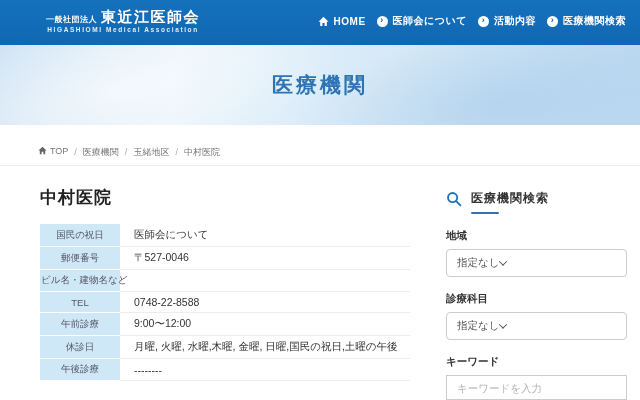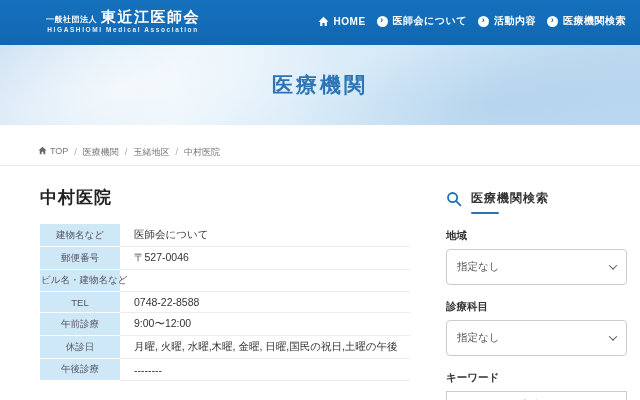--- a/index.html
+++ b/index.html
@@ -65,22 +65,22 @@
   .details td{font-size:10.5px;color:#333;padding:4px 4px 4px 14px;
     border-bottom:1px solid #ededed;height:21px;white-space:nowrap;overflow:hidden;}
 
   
   .sidebar{width:181px;margin-left:34px;padding-top:24px;flex:none;}
   .search-head{display:flex;align-items:flex-start;gap:9px;}
   .search-icon{flex:none;margin-top:1px;}
   .search-title{font-size:12px;font-weight:bold;color:#333;letter-spacing:1px;}
   .search-underline{width:28px;height:2px;background:var(--title-blue);margin-top:5px;border-radius:1px;}
   .sb-label{font-size:10.5px;font-weight:bold;color:#333;margin:15px 0 6px;}
-  .sb-select{height:36px;border:1px solid #ccc;border-radius:4px;background:#fff;
-    display:flex;align-items:center;justify-content:space-between;
+  .sb-select{height:28px;border:1px solid #ccc;border-radius:4px;background:#fff;
+    display:flex;align-items:center;
     padding:0 10px;font-size:10.5px;color:#555;cursor:pointer;}
   .chev{width:6px;height:6px;border-right:1.4px solid #555;border-bottom:1.4px solid #555;
     transform:rotate(45deg) translate(-1px,-1px);flex:none;}
   .sb-input{width:100%;height:25px;border:1px solid #ccc;border-radius:0;
     padding:0 10px;font-size:10.5px;color:#333;outline:none;
     font-family:"Liberation Sans","DejaVu Sans",sans-serif;}
   .sb-input::placeholder{color:#b3b3b3;}
   .search-btn{display:block;width:100%;height:27px;margin-top:18px;border:none;
     border-radius:4px;background:var(--button-blue);color:#fff;font-size:11px;
     font-weight:bold;letter-spacing:5px;padding-left:5px;cursor:pointer;
@@ -143,21 +143,21 @@
           <span data-interactable="false">中村医院</span>
         </a></span>
   </div>
 
   <div class="content" data-interactable="false">
     <main class="main" data-interactable="false">
       <h1 class="clinic-name" data-interactable="false">中村医院</h1>
       <table class="details" data-interactable="false">
         <tbody id="details-body">
             <tr data-interactable="false">
-              <th data-interactable="false">建物名など</th>
+              <th data-interactable="false">国民の祝日</th>
               <td data-interactable="false">医師会について</td>
             </tr>
             <tr data-interactable="false">
               <th data-interactable="false">郵便番号</th>
               <td data-interactable="false">〒527-0046</td>
             </tr>
             <tr data-interactable="false">
               <th data-interactable="false">ビル名・建物名など</th>
               <td data-interactable="false"></td>
             </tr>

